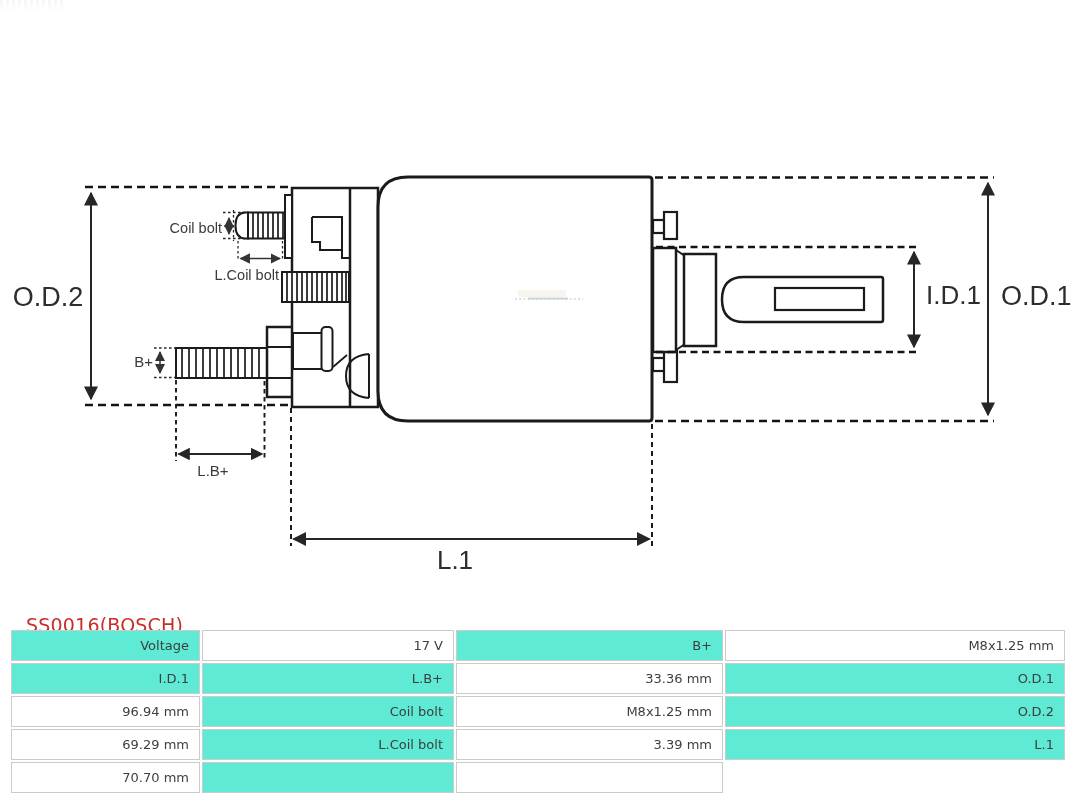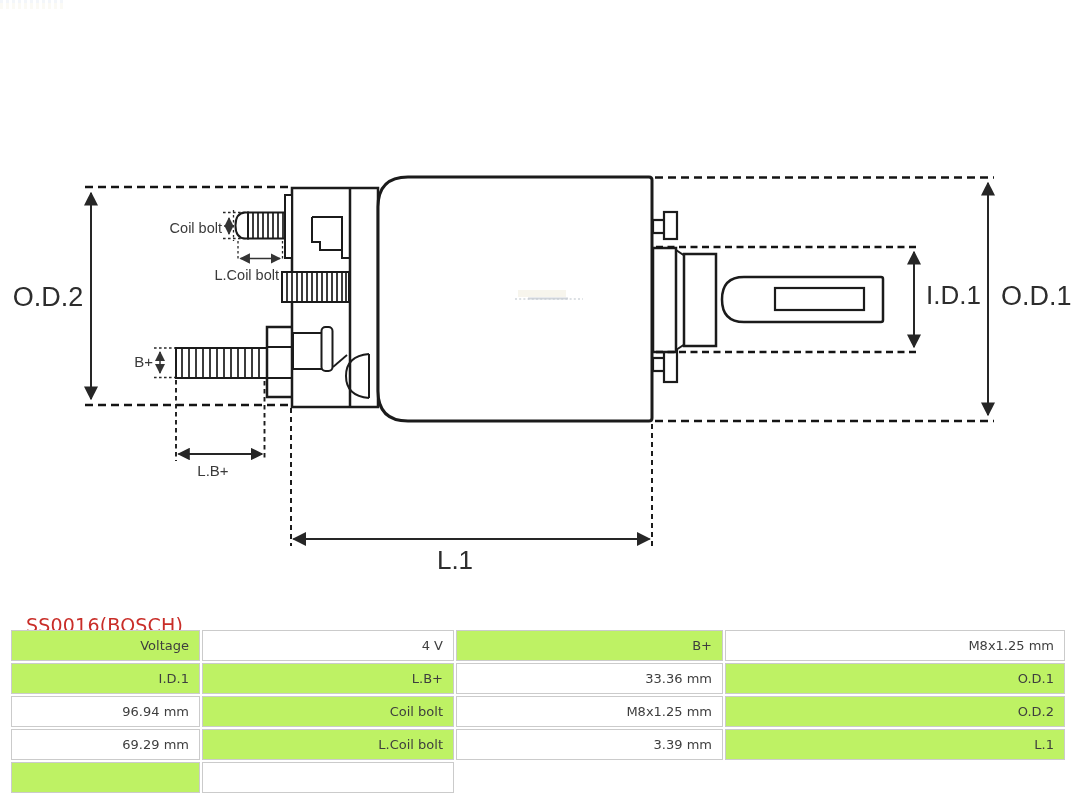--- a/index.html
+++ b/index.html
@@ -38,21 +38,21 @@
     display:grid;grid-template-columns:189px 252px 267px 340px;
     grid-auto-rows:31px;column-gap:2px;row-gap:2px;
     font-family:"DejaVu Sans","Liberation Sans",sans-serif;
     font-size:13px;color:#3e3e3e;
   }
   .cell{
     box-sizing:border-box;border:1px solid #cbcbcb;background:#ffffff;
     display:flex;align-items:center;justify-content:flex-end;padding-right:10px;
     white-space:nowrap;overflow:hidden;
   }
-  .cell.gray{background:#bef264;}
+  .cell.gray{background:#5eead4;}
 </style>
 </head>
 <body>
 
 <div class="artifact"></div>
 
 <svg class="diagram" width="1080" height="600" viewBox="0 0 1080 600">
   <defs>
     <marker id="ah" viewBox="0 0 10 10" refX="9" refY="5" markerWidth="7" markerHeight="7" orient="auto-start-reverse">
         <path d="M0,0 L10,5 L0,10 Z" fill="#262626"></path>
@@ -165,34 +165,35 @@
     <path class="dash-m" style="stroke-width:2;stroke-dasharray:5 4" d="M652,424 V546"></path>
     <line class="dim" x1="293.5" y1="539" x2="649.5" y2="539" marker-start="url(#ah)" marker-end="url(#ah)"></line>
     <text class="lbl-med" x="455" y="569" text-anchor="middle">L.1</text>
   </g>
 </svg>
 
 <h2 class="part-title">SS0016(BOSCH)</h2>
 
 <div class="spec-table">
   <div class="cell gray">Voltage</div>
-  <div class="cell">4 V</div>
+  <div class="cell">17 V</div>
   <div class="cell gray">B+</div>
   <div class="cell">M8x1.25 mm</div>
 
   <div class="cell gray">I.D.1</div>
   <div class="cell gray">L.B+</div>
   <div class="cell">33.36 mm</div>
 
   <div class="cell gray">O.D.1</div>
   <div class="cell">96.94 mm</div>
   <div class="cell gray">Coil bolt</div>
   <div class="cell">M8x1.25 mm</div>
 
   <div class="cell gray">O.D.2</div>
   <div class="cell">69.29 mm</div>
   <div class="cell gray">L.Coil bolt</div>
   <div class="cell">3.39 mm</div>
 
   <div class="cell gray">L.1</div>
+  <div class="cell">70.70 mm</div>
   <div class="cell gray"></div>
   <div class="cell"></div>
 </div>
 
 </body></html>

